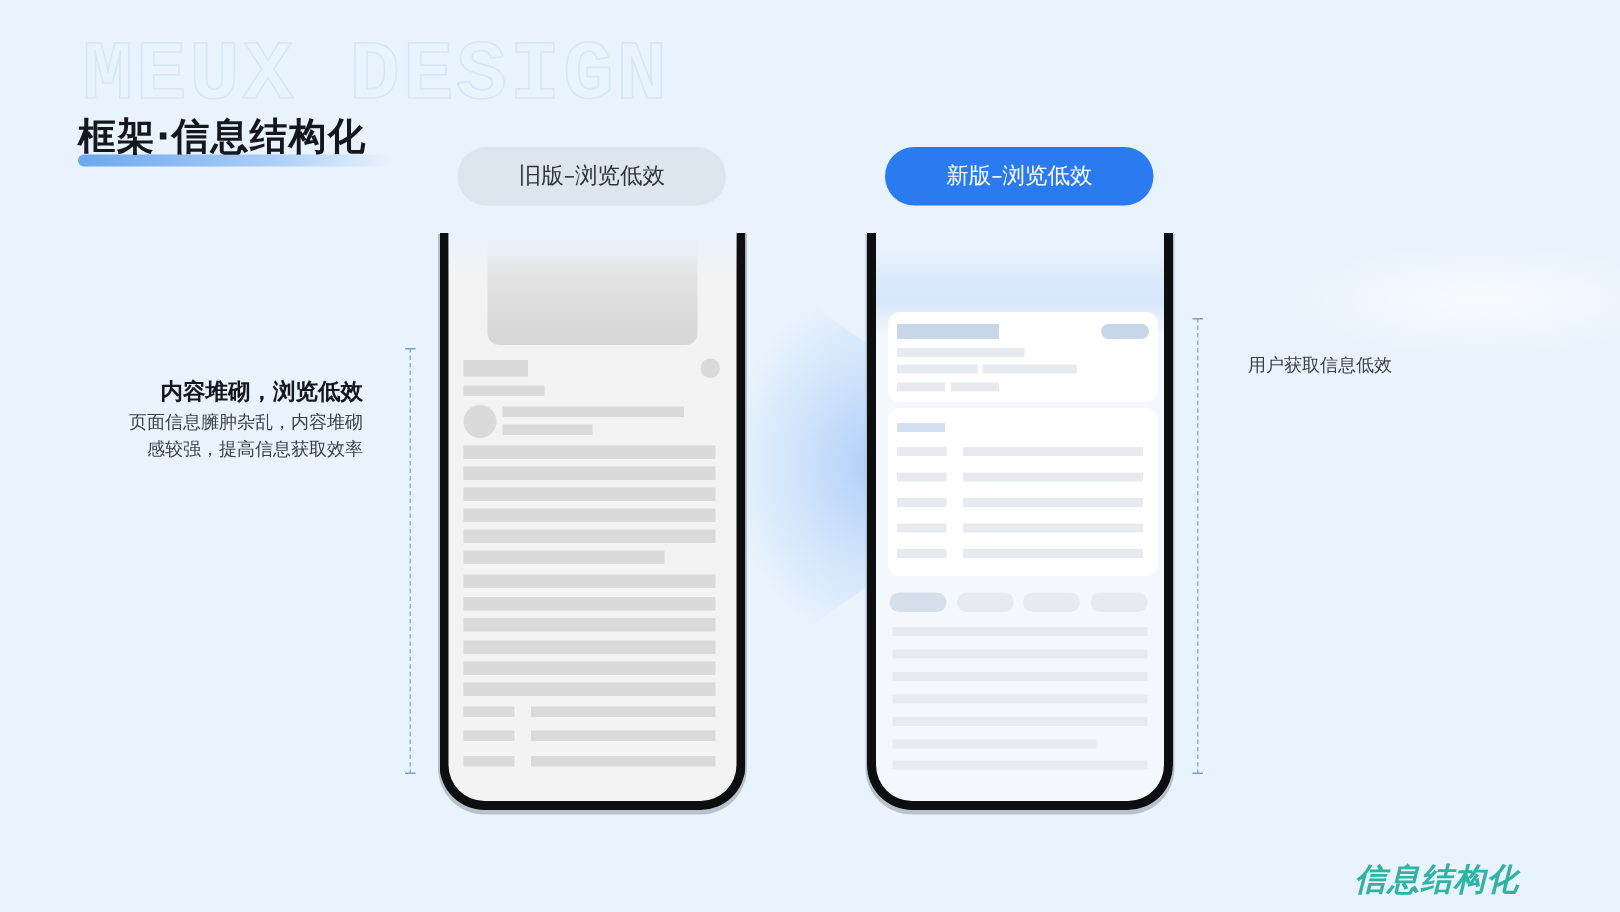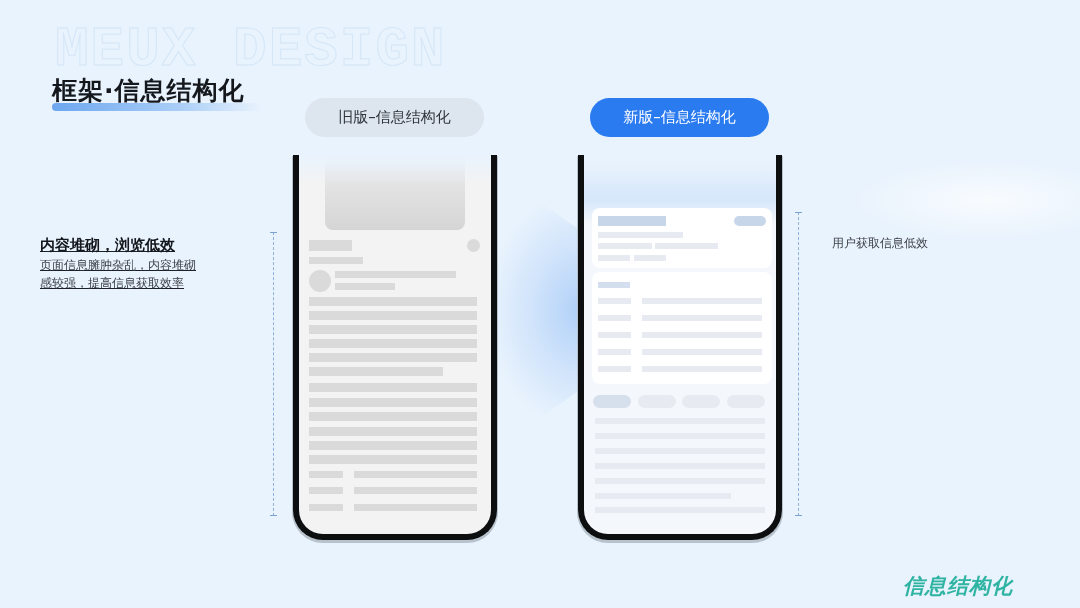--- a/index.html
+++ b/index.html
@@ -28,21 +28,21 @@
     letter-spacing: 1px; line-height: 34px;
   }
   .pill {
     position: absolute; height: 39px; border-radius: 20px;
     font-size: 15px; display: flex; align-items: center; justify-content: center;
   }
   .pill-old { left: 305px; top: 98px; width: 179px; background: #dde6ef; color: #2f343b; }
   .pill-new { left: 590px; top: 98px; width: 179px; background: #2a7af0; color: #ffffff; }
 
   .side-block { position: absolute; }
-  .side-left { left: 40px; top: 234px; width: 202px; text-align: left; text-decoration: underline; }
+  .side-left { left: 40px; top: 250px; width: 202px; text-align: right; }
   .side-right { left: 832px; top: 234px; width: 200px; text-align: left; }
   .side-heading { font-size: 15px; font-weight: bold; color: #14171c; line-height: 22px; }
   .side-desc { margin-top: 0; font-size: 12px; color: #3b3f46; line-height: 18px; }
 
   .dim-line {
     position: absolute; width: 3px;
     border-left: 1px dashed #8fb0d8;
   }
   .dim-line::before, .dim-line::after {
     content: ""; position: absolute; left: -4px; width: 7px; height: 1px; background: #7aa2d2;
@@ -94,22 +94,22 @@
 </head>
 <body>
 
 <div class="watermark-bg">MEUX DESIGN</div>
 
 <div class="title-wrap">
   <div class="title-highlight"></div>
   <div class="page-title">框架·信息结构化</div>
 </div>
 
-<div class="pill pill-old">旧版–信息结构化</div>
-<div class="pill pill-new">新版–信息结构化</div>
+<div class="pill pill-old">旧版–浏览低效</div>
+<div class="pill pill-new">新版–浏览低效</div>
 
 <div class="glow-right"></div>
 <div class="connector"></div>
 
 <div class="side-block side-left">
   <div class="side-heading">内容堆砌，浏览低效</div>
   <div class="side-desc">
     <div>页面信息臃肿杂乱，内容堆砌</div>
     <div>感较强，提高信息获取效率</div>
   </div>

